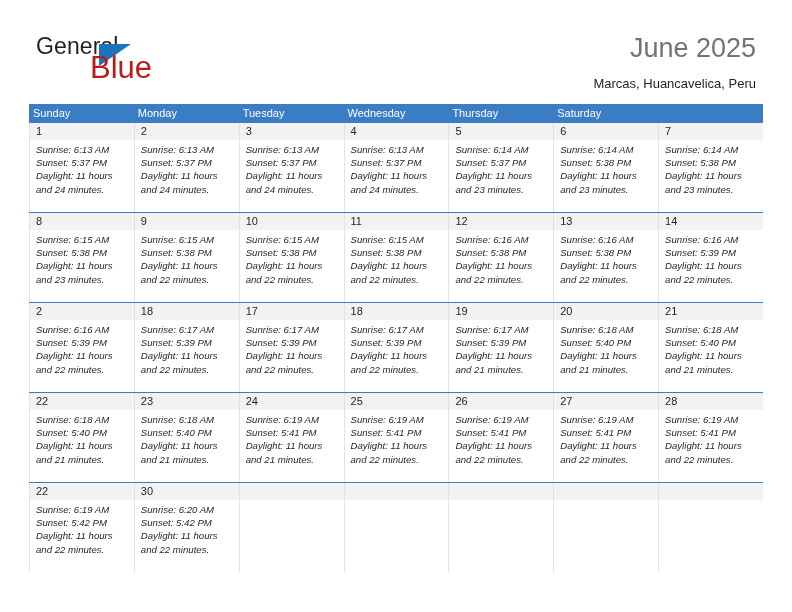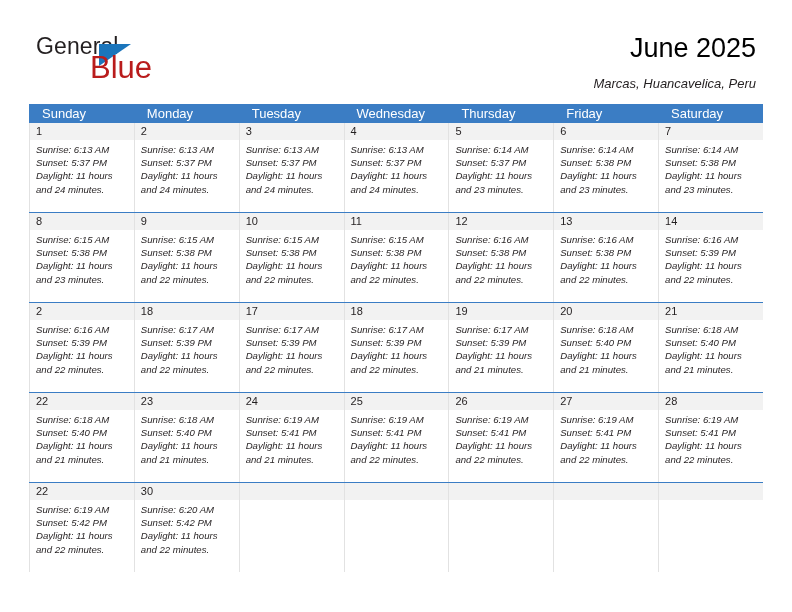--- a/index.html
+++ b/index.html
@@ -60,55 +60,54 @@
     width: 0;
     height: 0;
     border-left: 32px solid #1b75bb;
     border-bottom: 22px solid transparent;
   }
   .title {
     position: absolute;
     right: 36px;
     top: 32px;
     font-size: 27px;
-    color: #000000;
+    color: #737373;
     text-align: right;
     white-space: nowrap;
     line-height: 32px;
   }
   .subtitle {
     position: absolute;
     right: 36px;
     top: 76px;
     font-size: 13px;
     color: #231f20;
     text-align: right;
     white-space: nowrap;
     line-height: 16px;
-    font-style: italic;
   }
 
   
   .calendar {
     position: absolute;
     left: 29px;
     top: 104px;
     width: 734px;
   }
   .week-head {
     display: flex;
     width: 734px;
     height: 19px;
     background: #3b7dc4;
   }
   .week-head .dow {
     width: 104.857px;
     box-sizing: border-box;
-    padding-left: 13px;
-    font-size: 13px;
+    padding-left: 4px;
+    font-size: 11px;
     color: #ffffff;
     line-height: 19px;
     white-space: nowrap;
   }
   .week {
     position: relative;
     width: 734px;
     border-top: 1px solid #3b7dc4;
     display: flex;
   }
@@ -174,21 +173,20 @@
     <div class="subtitle">Marcas, Huancavelica, Peru</div>
   </div>
 
   <div class="calendar">
     <div class="week-head">
       <div class="dow">Sunday</div>
       <div class="dow">Monday</div>
       <div class="dow">Tuesday</div>
       <div class="dow">Wednesday</div>
       <div class="dow">Thursday</div>
-      <div class="dow">Friday</div>
       <div class="dow">Saturday</div>
     </div>
 
     <div id="weeks-container">
         <div class="week">
           <div class="daynum-band"></div>
           <div class="cell">
             <div class="daynum">1</div>
             <div class="lines">
               <div>Sunrise: 6:13 AM</div>

